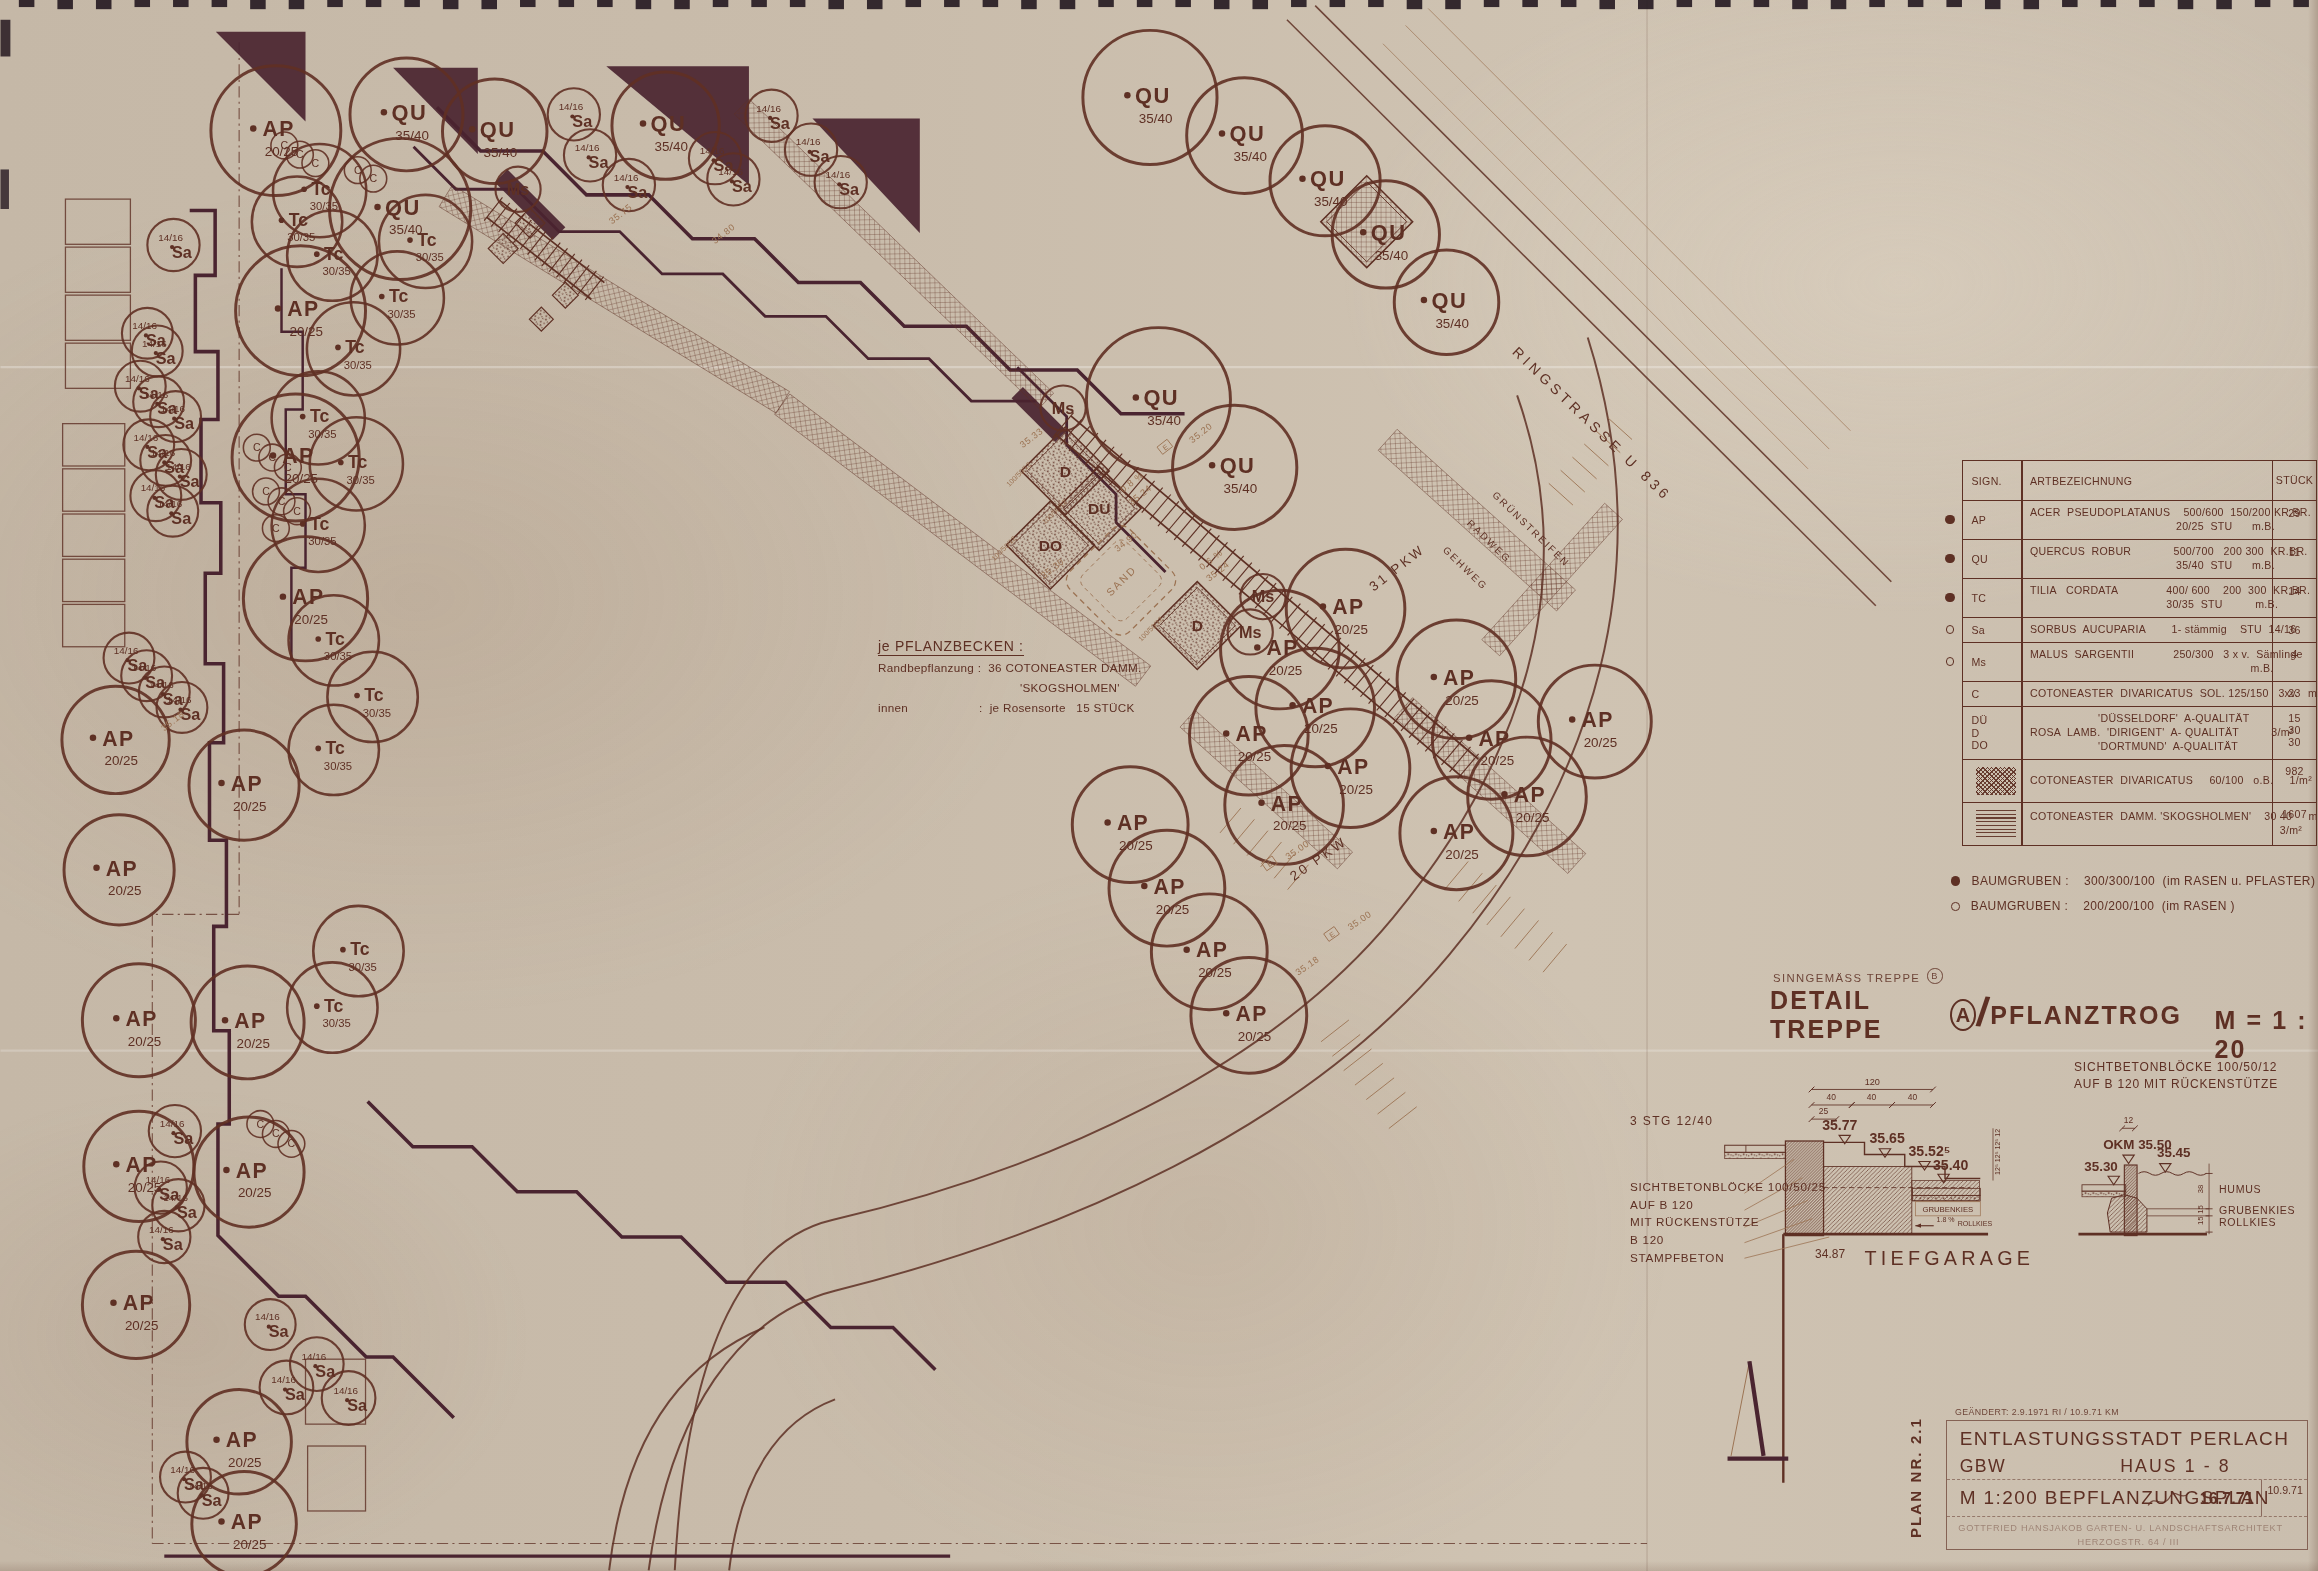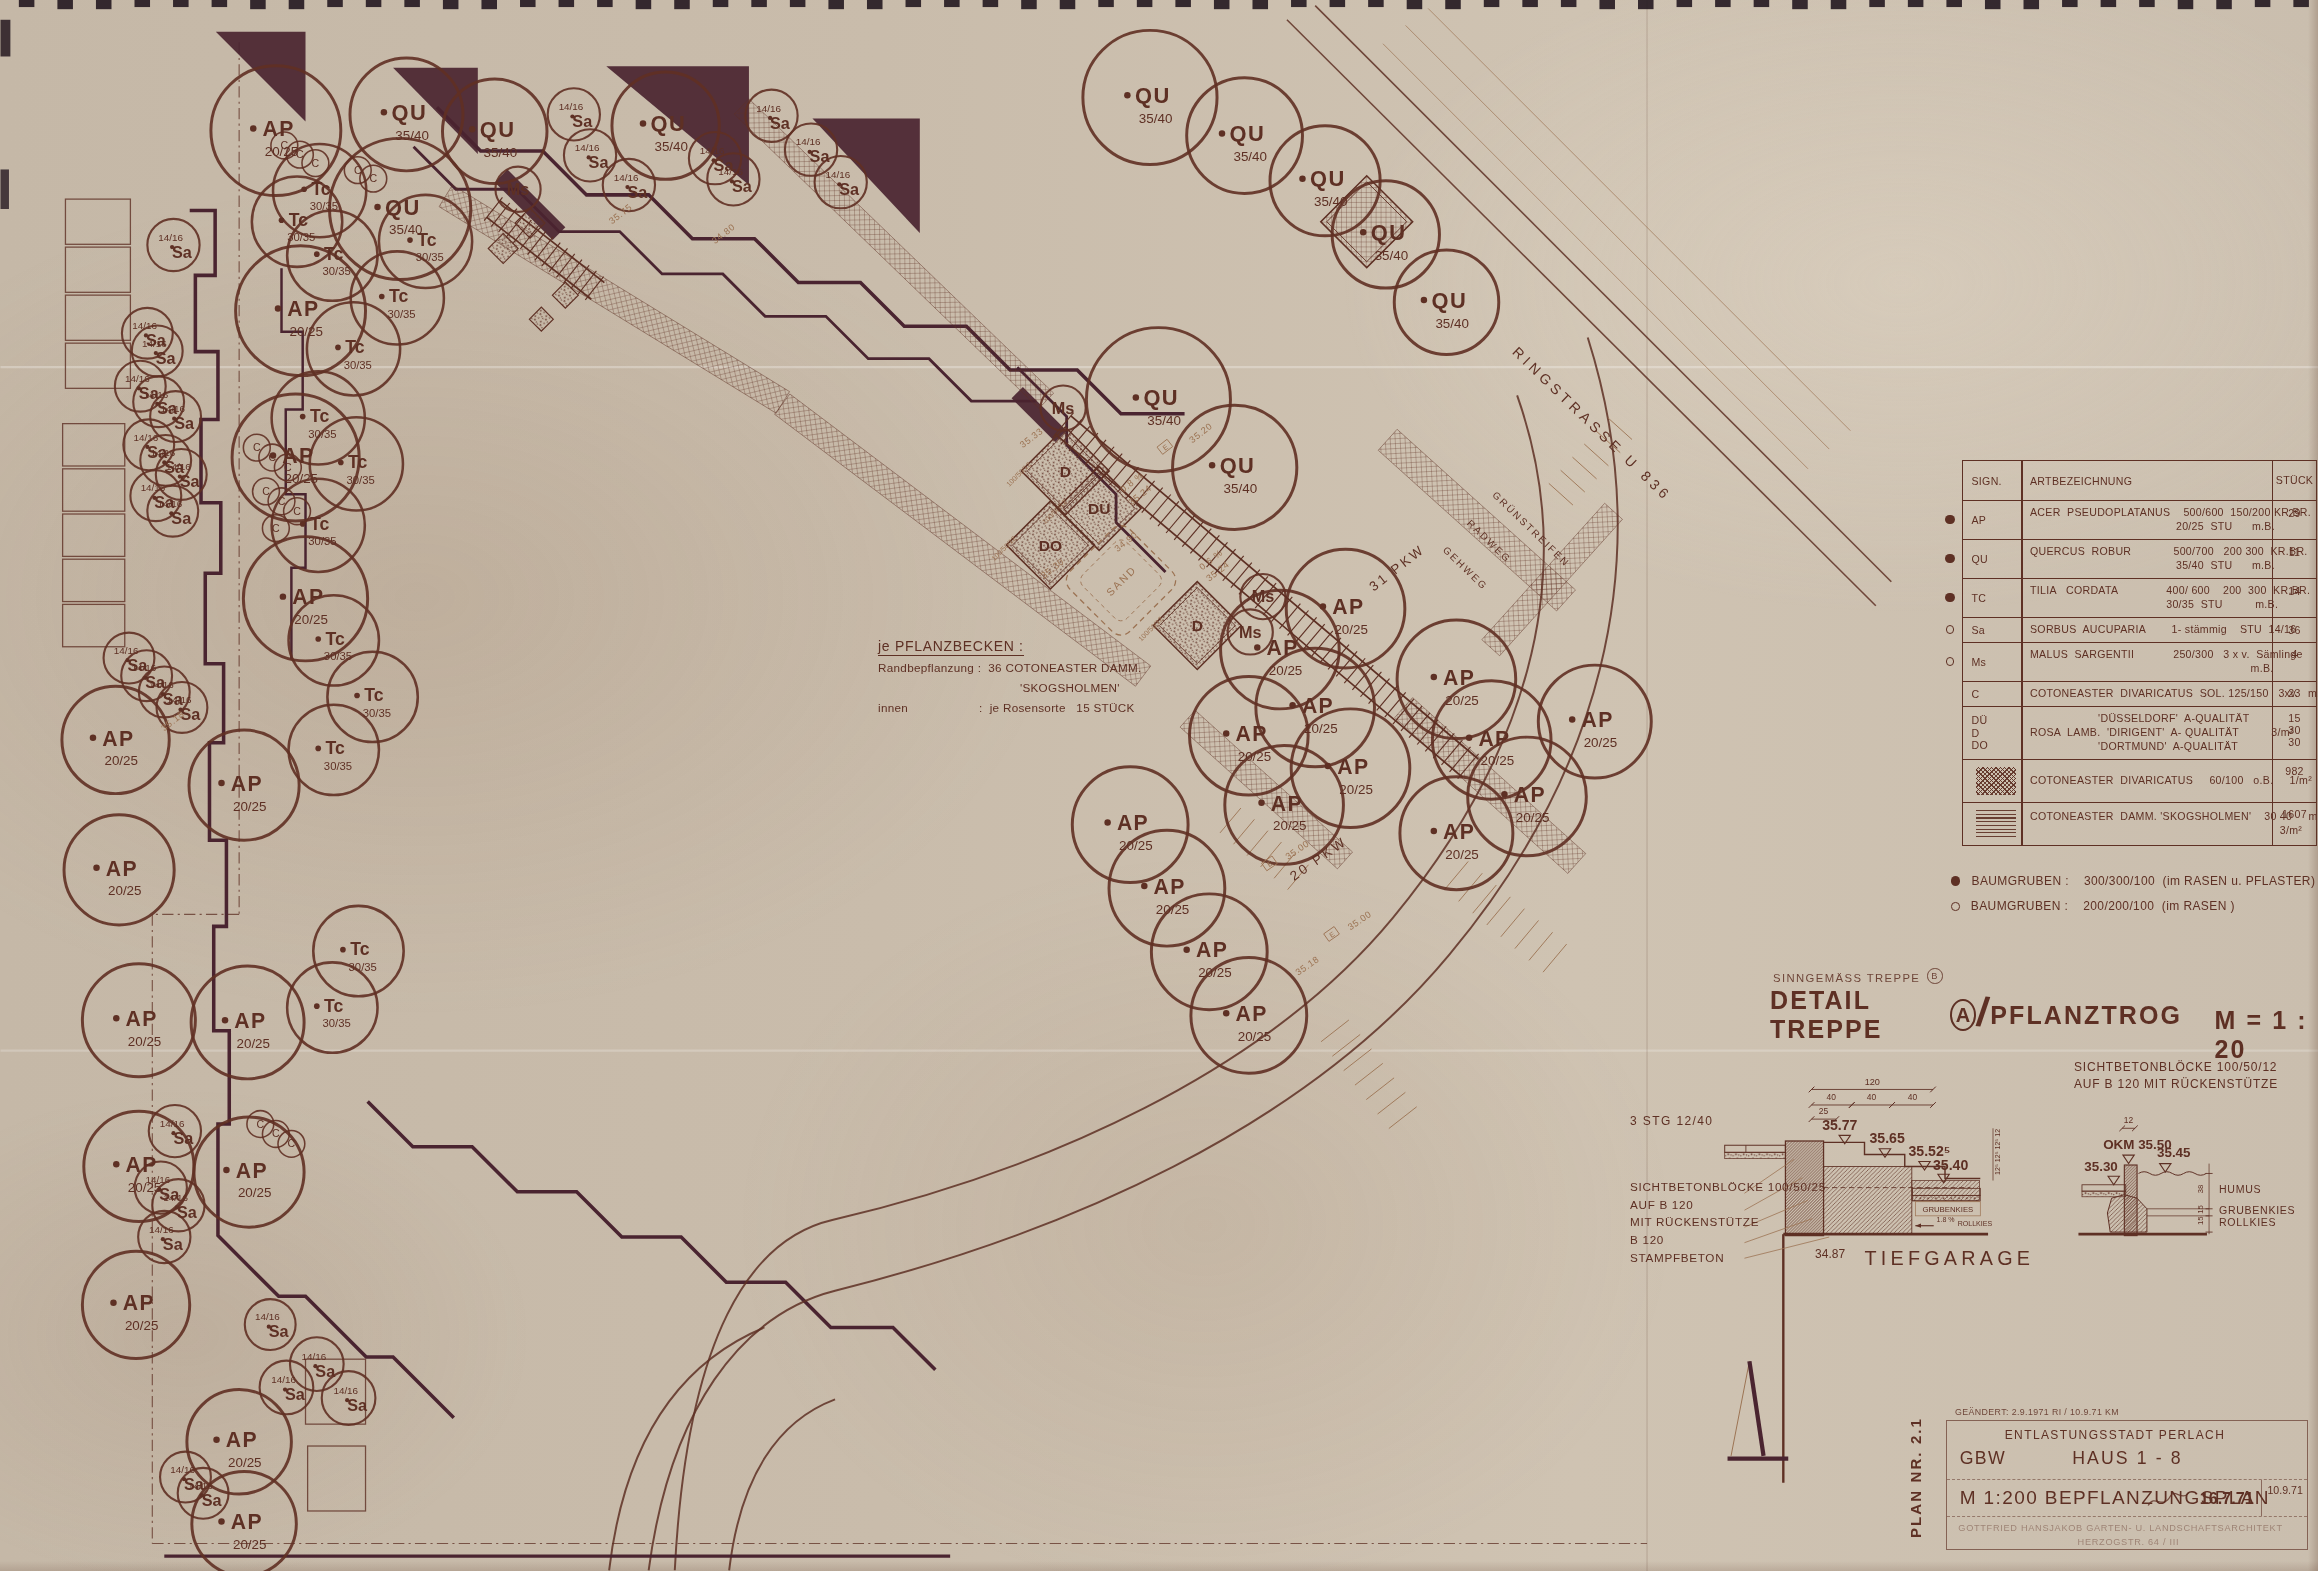--- a/index.html
+++ b/index.html
@@ -66,24 +66,24 @@
 #dl-stg{left:1630px;top:1114px;font-size:12px;letter-spacing:1.4px;}
 #dl-labels{left:1630px;top:1178px;font-size:11.7px;letter-spacing:0.7px;line-height:17.7px;}
 
 
 #dr-heading{left:2074px;top:1059px;font-size:12px;letter-spacing:0.8px;line-height:17px;}
 
 
 #geaendert{left:1955px;top:1407px;font-size:8.8px;letter-spacing:0.4px;opacity:.85;}
 #title-block{left:1946px;top:1420px;width:362px;height:130px;border:1.4px solid rgba(94,48,36,.65);}
 .tb-r1{padding:7px 10px 4.2px 12.7px;border-bottom:1.1px dashed rgba(94,48,36,.5);height:59px;}
-#tb-project{font-size:12px;letter-spacing:1.4px;margin-left:45px;}
+#tb-project{font-size:19px;letter-spacing:1.4px;}
 .tb-r1b{display:flex;margin-top:6.4px;}
 #tb-client{font-size:17.7px;letter-spacing:1.4px;}
-#tb-haus{font-size:17.7px;letter-spacing:2.1px;margin-left:66px;}
+#tb-haus{font-size:17.7px;letter-spacing:2.1px;margin-left:114px;}
 .tb-r2{display:flex;align-items:center;padding:4.2px 0 4.2px 12.7px;height:37px;border-bottom:1.1px dashed rgba(94,48,36,.5);position:relative;}
 #tb-scale{font-size:19px;letter-spacing:1.4px;}
 .tb-dates{position:absolute;right:0;top:0;height:100%;display:flex;align-items:stretch;}
 #tb-date1{font-size:16.2px;font-weight:bold;display:flex;align-items:center;padding:0 7px;}
 .tb-dsep{border-left:1.1px solid rgba(94,48,36,.6);}
 #tb-date2{font-size:10.6px;display:flex;align-items:flex-start;padding:4.2px 4.2px 0 5.7px;}
 .tb-r3{padding:3.5px 8.5px 0 11.3px;opacity:.42;font-size:9.2px;letter-spacing:0.7px;line-height:14px;text-align:left;}
 #plan-nr{left:1907px;top:1405px;height:145px;width:21px;writing-mode:vertical-rl;transform:rotate(180deg);font-size:15px;font-weight:bold;letter-spacing:2.1px;text-align:center;}
 
 .shade-r{left:2308px;top:0;width:10.6px;height:1571px;background:linear-gradient(90deg,transparent,rgba(90,55,40,.25));}

